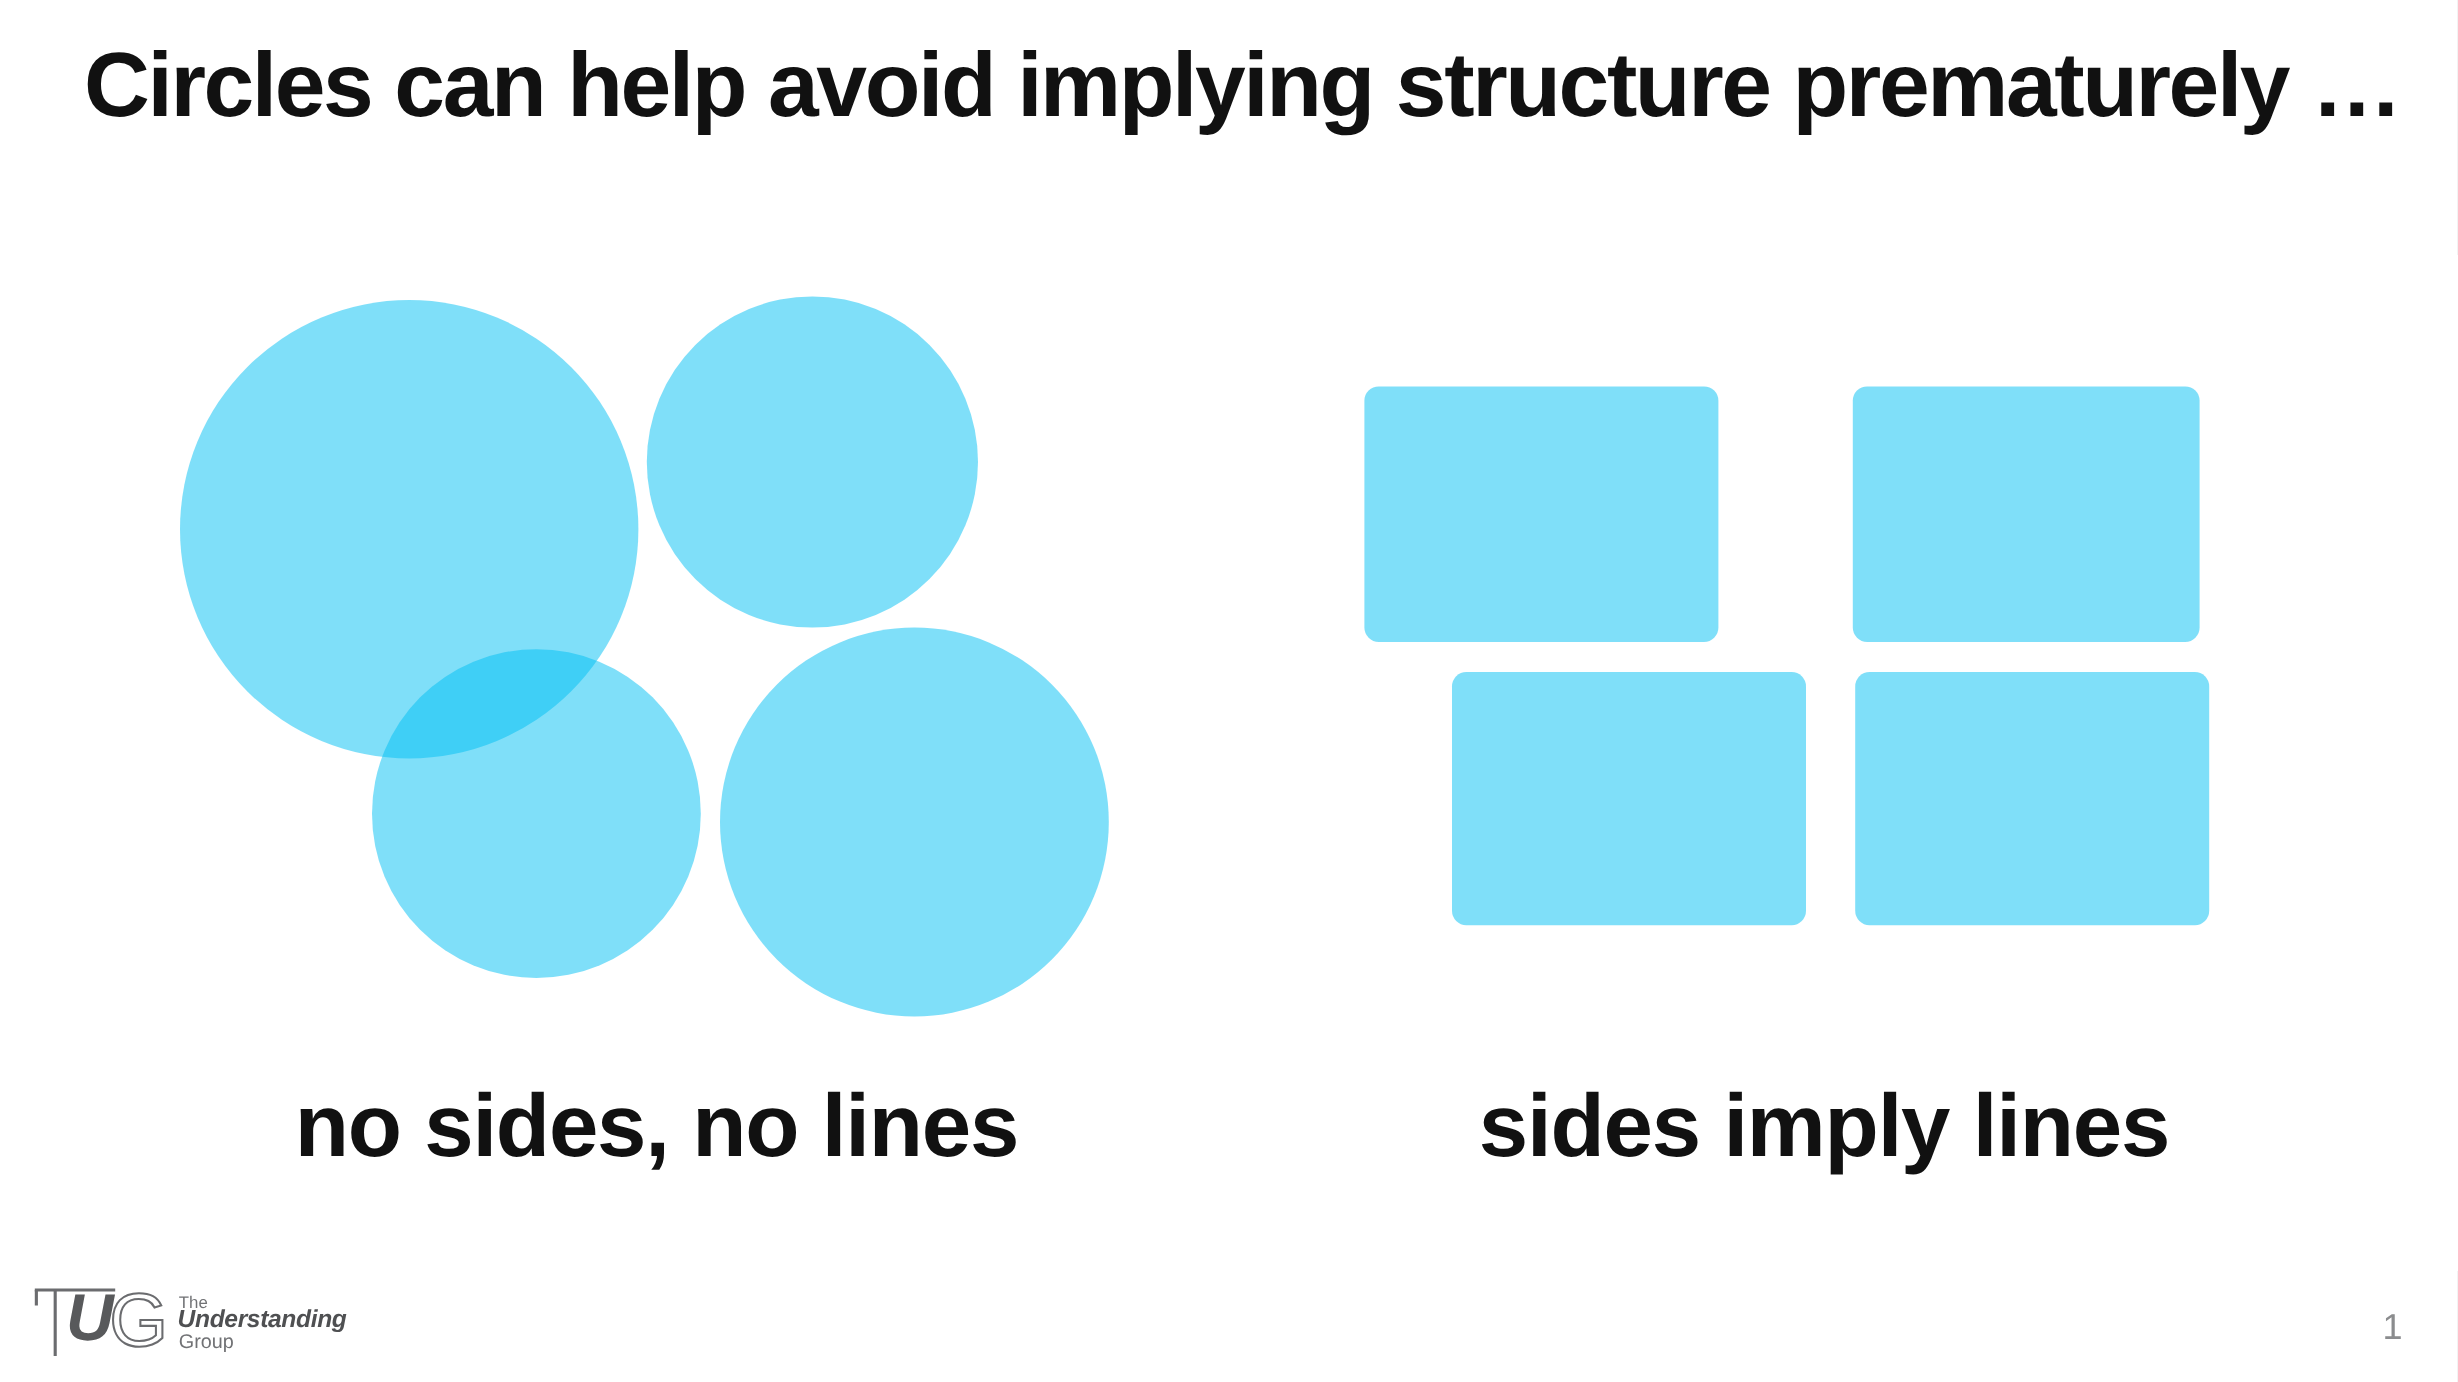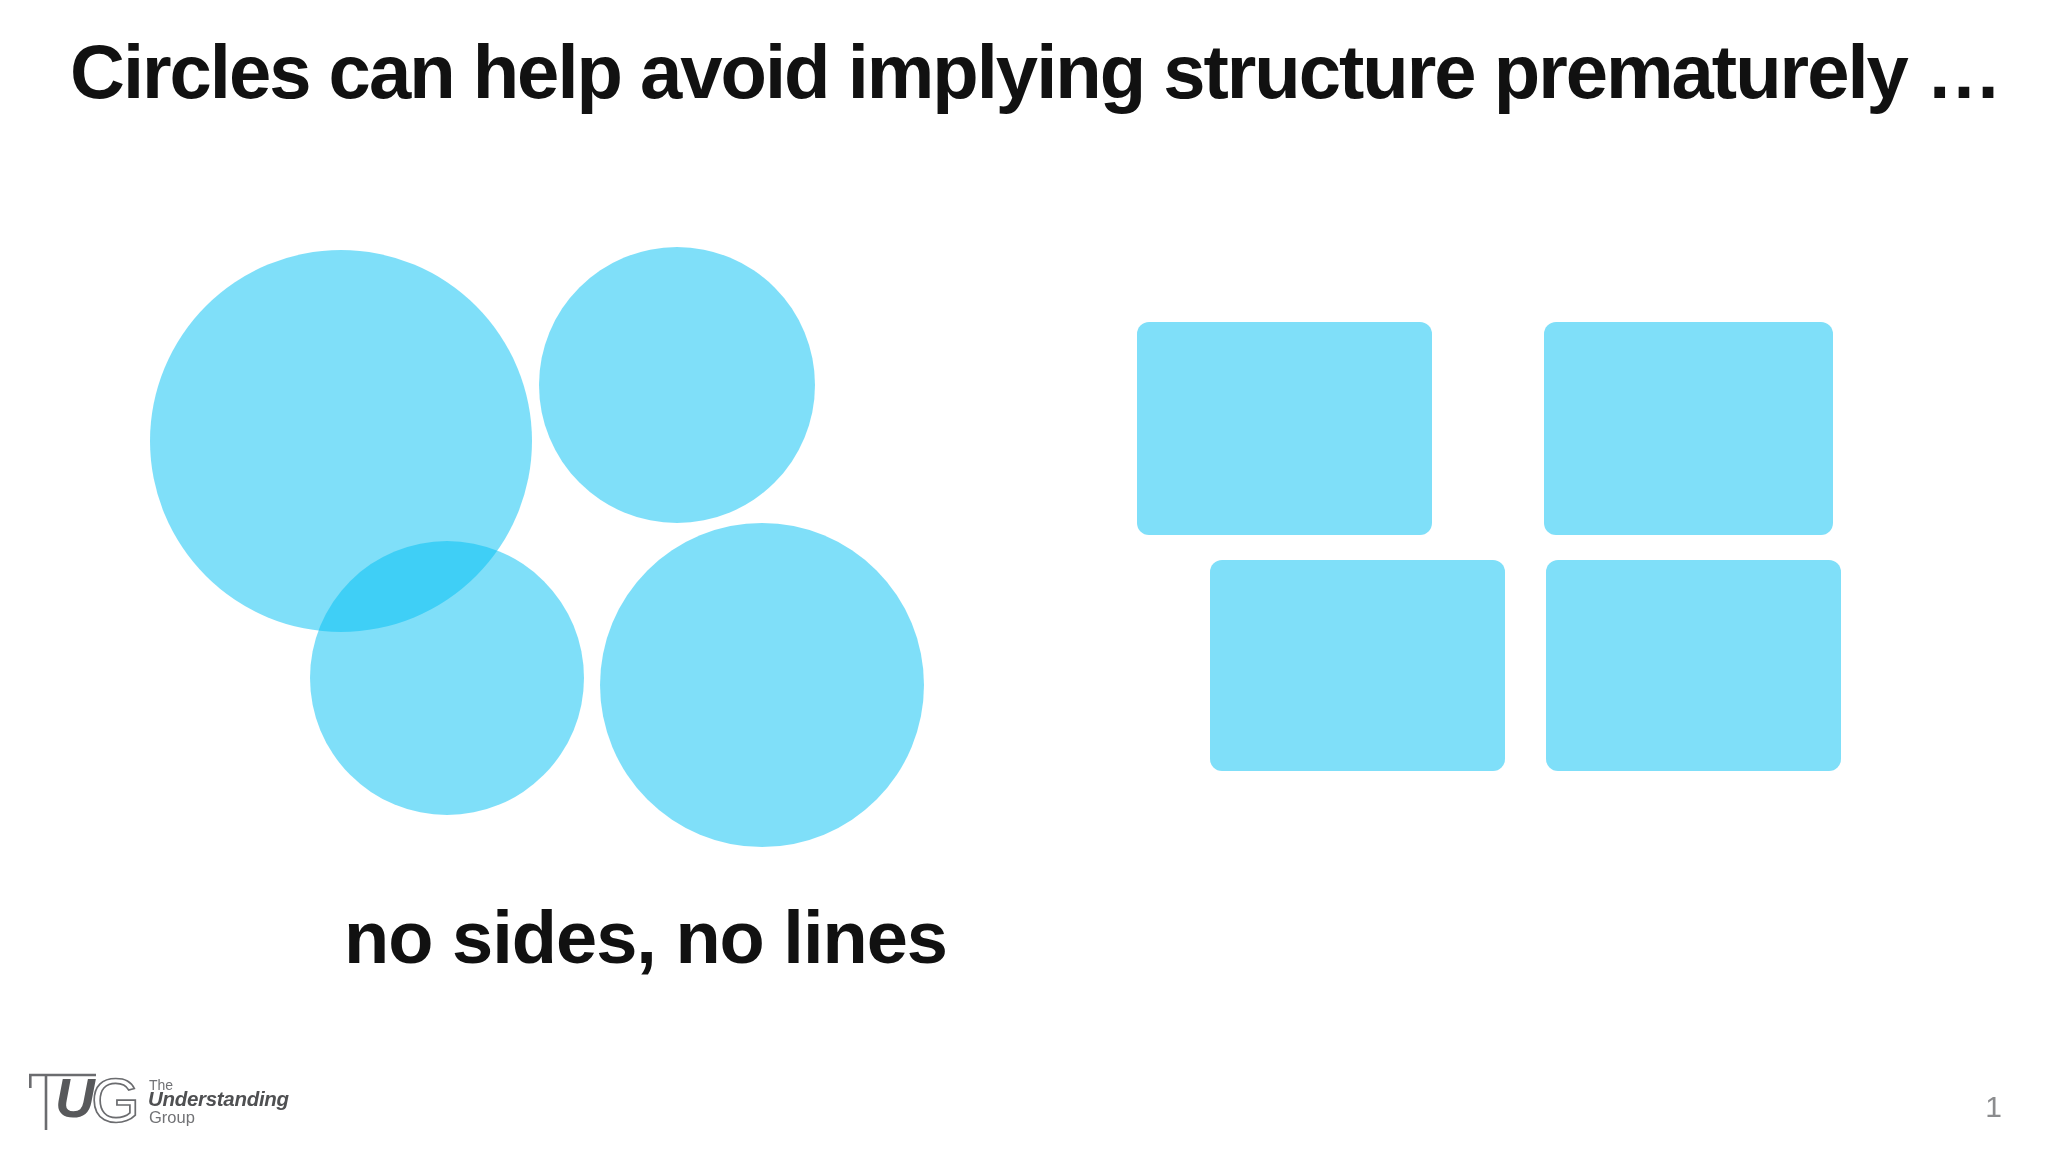--- a/index.html
+++ b/index.html
@@ -34,21 +34,21 @@
   }
   .caption{
     position:absolute;
     top:900px;
     width:800px;
     font-size:74px;
     line-height:76px;
     font-weight:700;
     letter-spacing:-1px;
     color:var(--text-color,#111);
-    text-align:right;
+    text-align:center;
     white-space:nowrap;
   }
   .caption-left{left:147px;}
   .caption-right{left:1120px;}
   .logo{
     position:absolute;
     left:28px;top:1056px;
     width:300px;height:84px;
   }
   .logo svg{overflow:visible;display:block;}
@@ -77,20 +77,21 @@
     <div class="shape-group">
         <div class="rect" style="left: 1137px; top: 322px; width: 295px; height: 213px; border-radius: 12px;"></div>
         <div class="rect" style="left: 1544px; top: 322px; width: 289px; height: 213px; border-radius: 12px;"></div>
         <div class="rect" style="left: 1210px; top: 560px; width: 295px; height: 211px; border-radius: 12px;"></div>
         <div class="rect" style="left: 1546px; top: 560px; width: 295px; height: 211px; border-radius: 12px;"></div>
       </div>
   </div>
 
   <div class="caption caption-left">no sides, no lines</div>
 
+  <div class="caption caption-right">sides imply lines</div>
 
   <div class="logo">
     <svg width="300" height="84" viewBox="0 0 300 84">
 
       <g stroke="#6B6C6F" stroke-width="2.6" fill="none">
         <line x1="1" y1="19" x2="68" y2="19"></line>
         <line x1="2.3" y1="19" x2="2.3" y2="32"></line>
         <line x1="18" y1="19" x2="18" y2="74"></line>
       </g>
 

